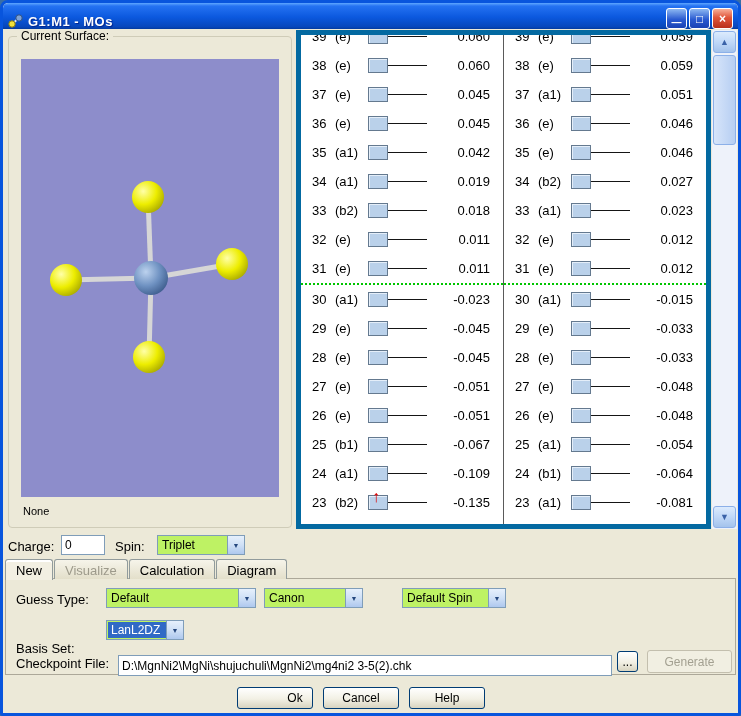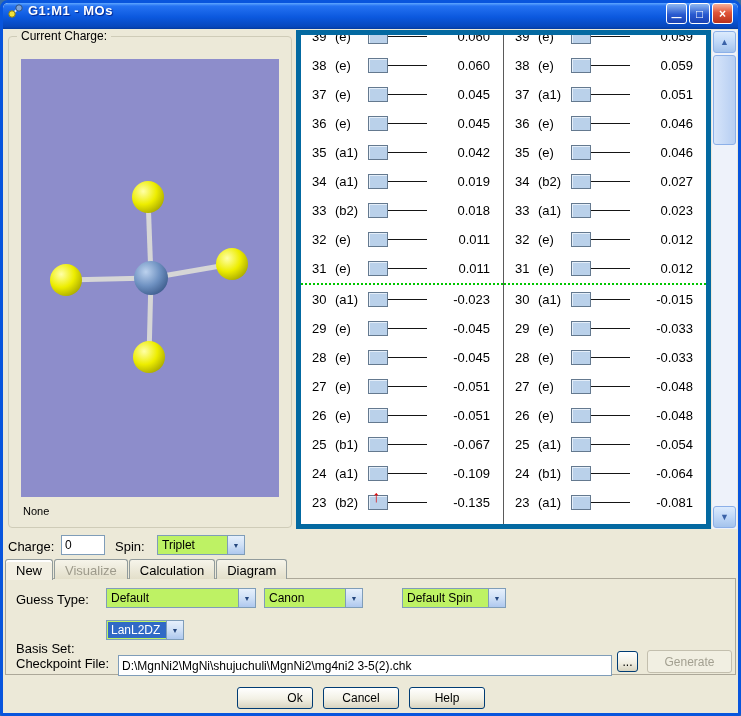--- a/index.html
+++ b/index.html
@@ -4,21 +4,21 @@
 <style>
   * { box-sizing: border-box; margin: 0; padding: 0; font-family: "Liberation Sans", sans-serif; }
   html,body { width:741px; height:716px; background:#3a6ea5; }
   .window{
     position:relative; width:741px; height:716px;
     border:3px solid #0855dd; border-radius:8px 8px 3px 3px;
     background:#ece9d8; overflow:hidden;
   }
   
   .titlebar{
-    height:26px; display:flex; align-items:flex-start; padding:0 5px;
+    height:26px; display:flex; align-items:flex-end; padding:0 5px;
     background:linear-gradient(180deg,#5ea6ff 0%,#2472f2 12%,#0b58de 55%,#0747bb 92%,#033a9e 100%);
     border-radius:5px 5px 0 0;
   }
   .app-icon{ width:16px; height:16px; margin-right:4px; display:flex; align-items:center; }
   .title-text{ flex:1; color:#fff; font-weight:bold; font-size:13px; text-shadow:1px 1px 1px #00248c; letter-spacing:.5px;}
   .tb-btns{ display:flex; gap:2px; }
   .tb-btn{
     width:21px; height:21px; border-radius:3px; border:1px solid #ffffff;
     display:flex; align-items:center; justify-content:center;
     color:#fff; font-size:12px; font-weight:bold; line-height:1;
@@ -137,21 +137,21 @@
       <span class="tb-btn tb-max">
           <span>□</span>
         </span>
       <span class="tb-btn tb-close">
           <span>×</span>
         </span>
     </span>
   </div>
 
   <div class="surface-group">
-    <span class="surface-label">Current Charge:</span>
+    <span class="surface-label">Current Surface:</span>
     <div class="mol-view">
       <svg width="258" height="438" viewBox="0 0 258 438">
         <defs>
           <radialGradient id="gy" cx="35%" cy="32%" r="75%">
             <stop offset="0%" stop-color="#ffffa8"></stop>
             <stop offset="55%" stop-color="#eded00"></stop>
             <stop offset="100%" stop-color="#a9a900"></stop>
           </radialGradient>
           <radialGradient id="gb" cx="35%" cy="32%" r="75%">
             <stop offset="0%" stop-color="#bcd2ee"></stop>

